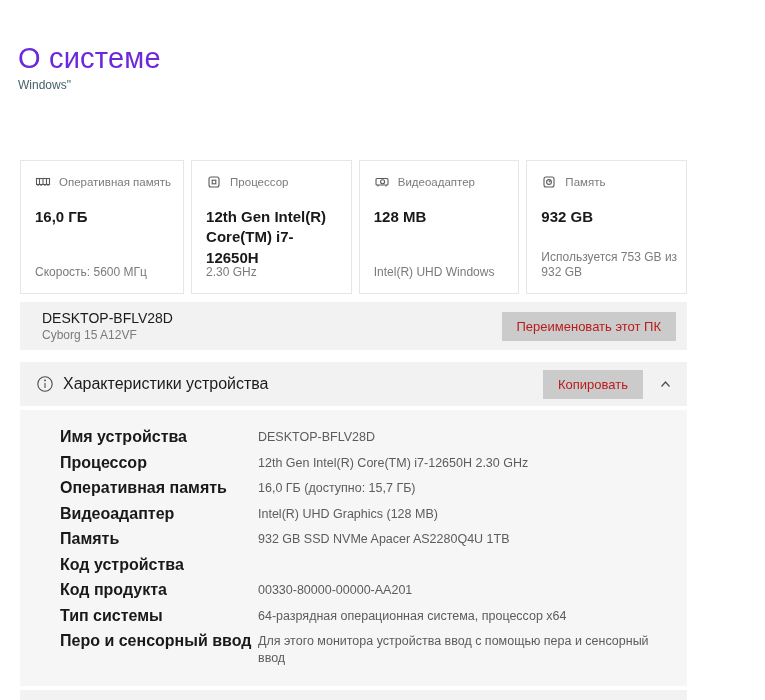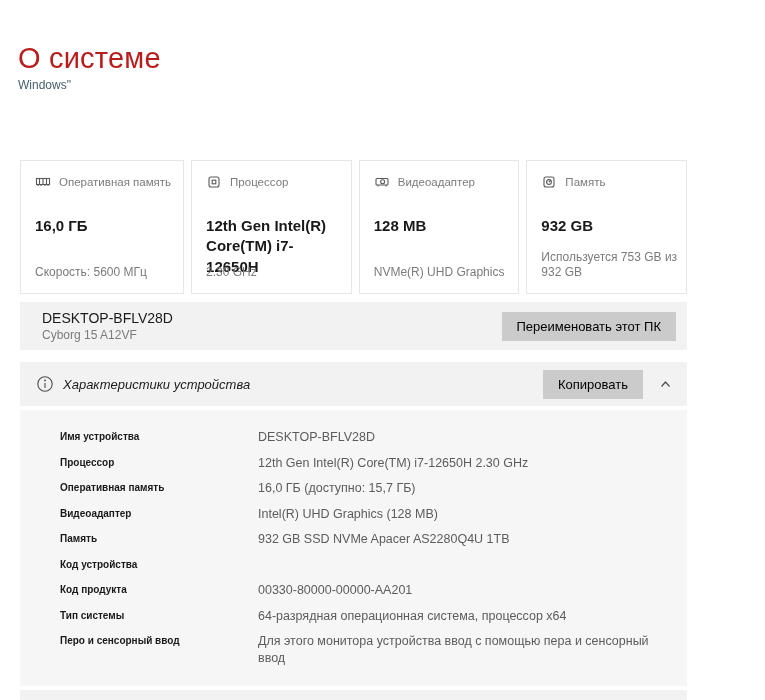--- a/index.html
+++ b/index.html
@@ -1,52 +1,52 @@
 <!DOCTYPE html>
 <html><head>
 <meta charset="utf-8">
 <style>
   * { margin:0; padding:0; box-sizing:border-box; }
   html,body { width:765px; height:700px; background:#fff; overflow:hidden; }
   body { font-family:"Liberation Sans", sans-serif; color:#1b1b1b; position:relative; }
 
-  .page-title { position:absolute; left:18px; top:42px; font-size:29px; font-weight:400; color:#b91c1c; letter-spacing:.2px; }
+  .page-title { position:absolute; left:18px; top:42px; font-size:29px; font-weight:400; color:#6d28d9; letter-spacing:.2px; }
   .page-subtitle { position:absolute; left:18px; top:78px; font-size:12px; color:#47606b; }
 
   
   .cards { position:absolute; left:20px; top:160px; width:667px; height:134px;
            display:grid; grid-template-columns:repeat(4,1fr); gap:7px; }
   .card { background:#fff; border:1px solid #e6e6e6; position:relative; padding:13px 12px 12px 14px; }
   .card-head { display:flex; align-items:center; gap:8px; }
   .card-head .icon { width:16px; height:16px; flex:0 0 16px; display:inline-flex; }
   .card-label { font-size:11.5px; color:#7b7b7b; white-space:nowrap; }
-  .card-value { margin-top:26px; font-size:15px; font-weight:700; color:#191919; line-height:1.35; }
+  .card-value { margin-top:17px; font-size:15px; font-weight:700; color:#191919; line-height:1.35; }
   .card-footer { position:absolute; left:14px; right:8px; bottom:12px; font-size:12px; color:#7b7b7b; line-height:1.3; }
 
   
   .device-row { position:absolute; left:20px; top:302px; width:667px; height:48px;
                 background:#f2f2f2; display:flex; align-items:center; padding:0 11px 0 22px; }
   .device-texts { display:flex; flex-direction:column; gap:2px; }
   .device-name { font-size:14px; color:#1b1b1b; }
   .device-model { font-size:12px; color:#7b7b7b; }
-  .btn { margin-left:auto; background:#cbcbcb; border:none; color:#000000;
+  .btn { margin-left:auto; background:#cbcbcb; border:none; color:#b91c1c;
          font-family:"Liberation Sans", sans-serif; font-size:13px; padding:7px 15px; cursor:pointer; white-space:nowrap;text-align:center; }
 
   
   .spec-header { position:absolute; left:20px; top:362px; width:667px; height:44px;
                  background:#f2f2f2; display:flex; align-items:center; padding-left:16px; }
   .spec-header .icon { width:18px; height:18px; display:inline-flex; }
-  .spec-header-label { margin-left:9px; font-size:13px; color:#1b1b1b;font-style:italic; }
+  .spec-header-label { margin-left:9px; font-size:16px; color:#1b1b1b; }
   .chevron-box { width:44px; display:flex; justify-content:center; align-items:center; cursor:pointer; }
 
   
   .spec-panel { position:absolute; left:20px; top:410px; width:667px; height:276px;
                 background:#f6f6f6; padding:19px 0 0 40px; }
   .spec-row { display:flex; margin-bottom:9px; line-height:16.5px; }
-  .spec-label { width:198px; flex:0 0 198px; font-size:10px; font-weight:700; color:#191919; }
+  .spec-label { width:198px; flex:0 0 198px; font-size:16px; font-weight:700; color:#191919; }
   .spec-value { width:402px; font-size:12.5px; color:#5c5c5c; }
 
   .next-section { position:absolute; left:20px; top:690px; width:667px; height:12px; background:#f2f2f2; }
 
   svg { display:block; }
 </style>
 </head>
 <body>
 
 <div class="page-title">О системе</div>
@@ -87,21 +87,21 @@
       <span class="icon">
         <svg width="16" height="16" viewBox="0 0 16 16" fill="none" stroke="#5a5a5a" stroke-width="1.1">
           <rect x="2" y="4.5" width="12" height="6.5" rx="1"></rect>
           <circle cx="8.6" cy="7.8" r="2"></circle>
           <path d="M4 11v1.5 M12 11v1.5"></path>
         </svg>
       </span>
       <span class="card-label">Видеоадаптер</span>
     </div>
     <div class="card-value">128 MB</div>
-    <div class="card-footer">NVMe(R) UHD Graphics</div>
+    <div class="card-footer">Intel(R) UHD Windows</div>
   </div>
 
   <div class="card">
     <div class="card-head">
       <span class="icon">
         <svg width="16" height="16" viewBox="0 0 16 16" fill="none" stroke="#5a5a5a" stroke-width="1.1">
           <rect x="3" y="3" width="10" height="10" rx="2"></rect>
           <circle cx="8" cy="8" r="2.4"></circle>
           <path d="M8 8l1.6-1.6"></path>
         </svg>

